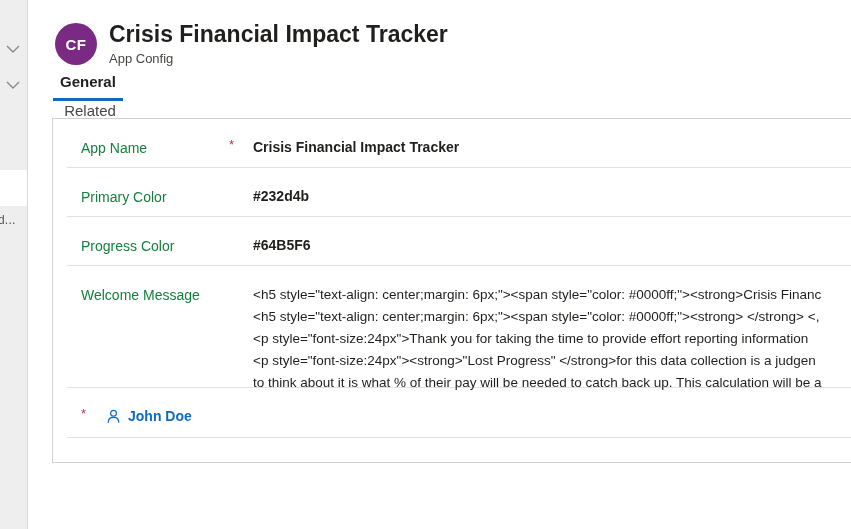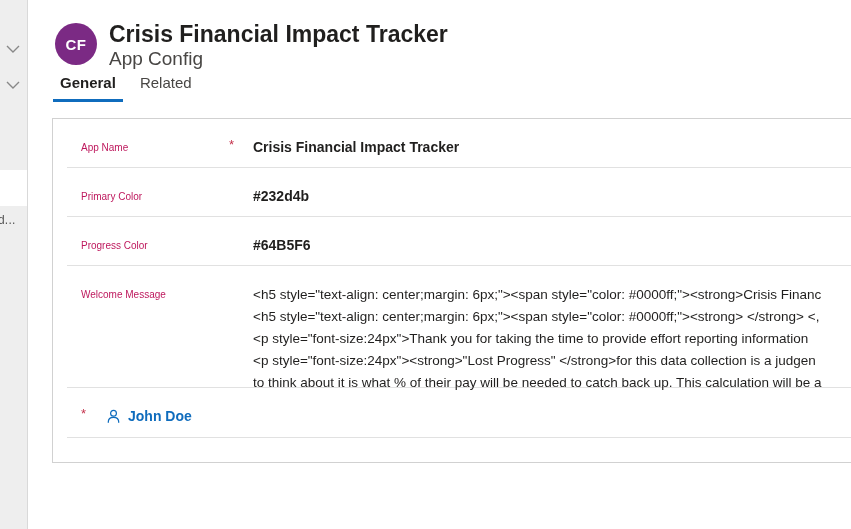--- a/index.html
+++ b/index.html
@@ -123,35 +123,36 @@
     top: 8px;
   }
   .page-title {
     font-size: 23px;
     color: #201f1e;
     font-weight: 600;
     line-height: 30px;
     white-space: nowrap;
   }
   .page-subtitle {
-    font-size: 19px;
+    font-size: 13px;
     color: #484644;
     line-height: 18px;
     margin-top: 1px;
     white-space: nowrap;
   }
 
   
   .tabs {
     position: absolute;
     left: 17px;
     top: 72px;
     display: flex;
     align-items: flex-end;
     height: 30px;
+    flex-direction: column;
   }
   .tab {
     position: relative;
     font-size: 15px;
     color: #484644;
     padding: 0 7px 9px 7px;
     margin-right: 10px;
     cursor: pointer;
     white-space: nowrap;
     line-height: 20px;
@@ -190,22 +191,22 @@
     padding: 0 0 0 14px;
     margin: 0 14px;
     border-bottom: 1px solid #e1e1e1;
     box-sizing: border-box;
   }
   .field-row:last-child { border-bottom: 1px solid #e1e1e1; }
 
   .field-label {
     width: 148px;
     flex: 0 0 148px;
-    font-size: 10px;
-    color: #be185d;
+    font-size: 14px;
+    color: #15803d;
     line-height: 18px;
     padding-top: 2px;
   }
   .field-req {
     width: 24px;
     flex: 0 0 24px;
     color: #c4314b;
     font-size: 13px;
     line-height: 14px;
     text-align: left;

